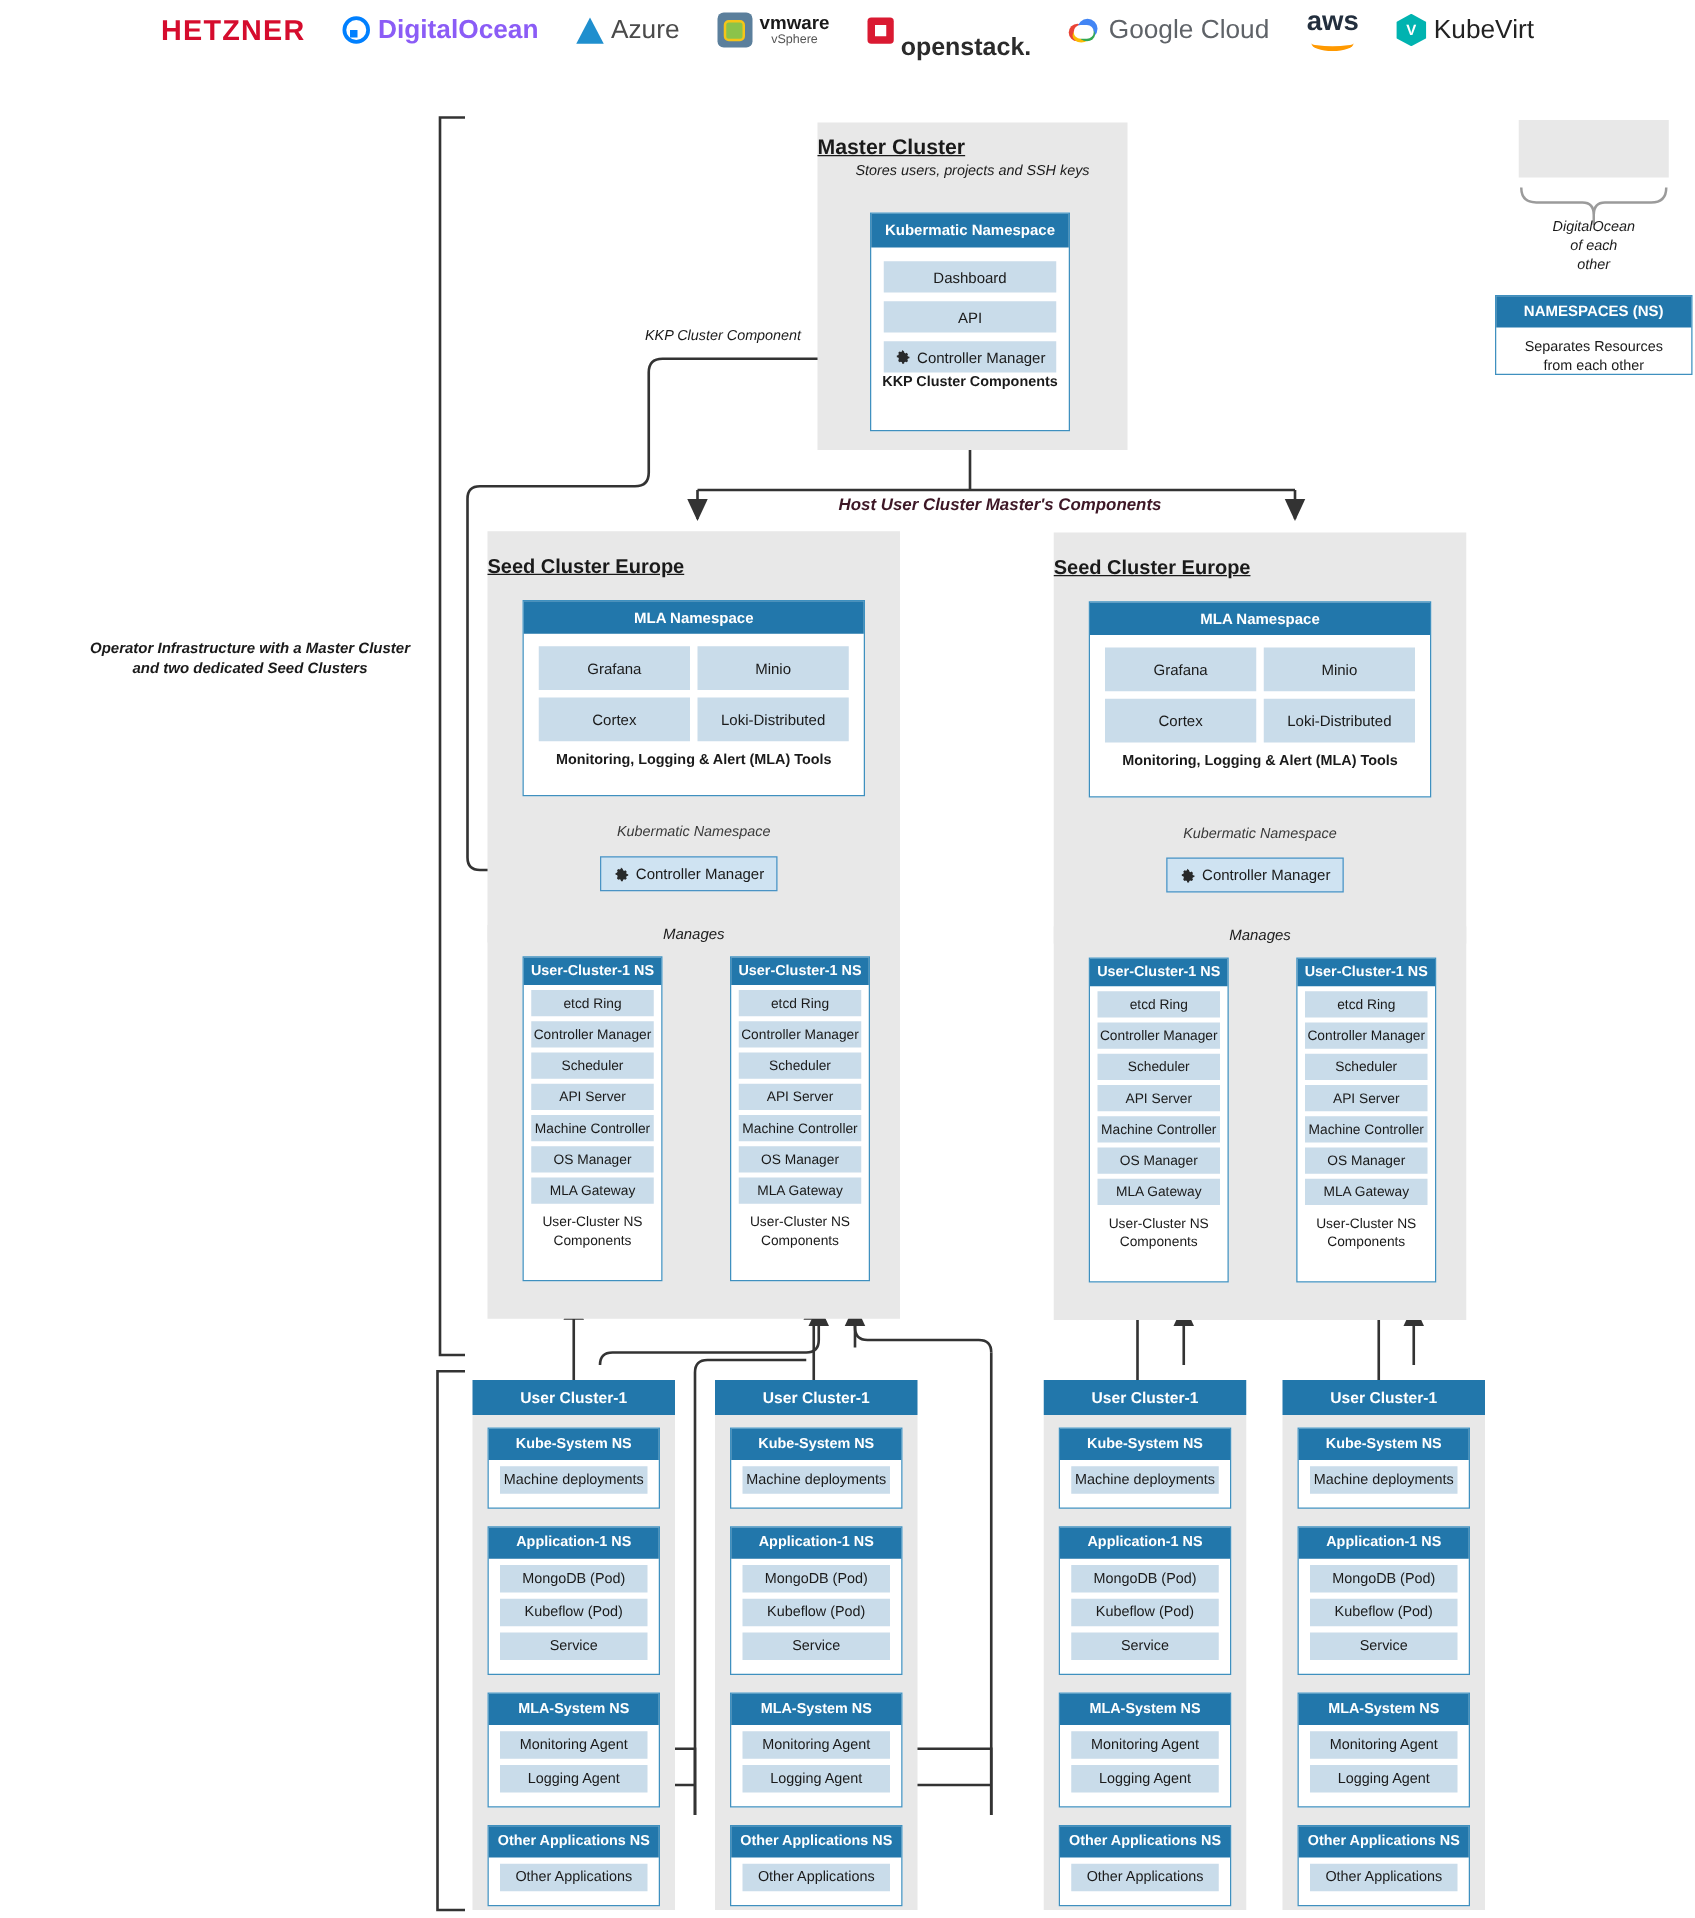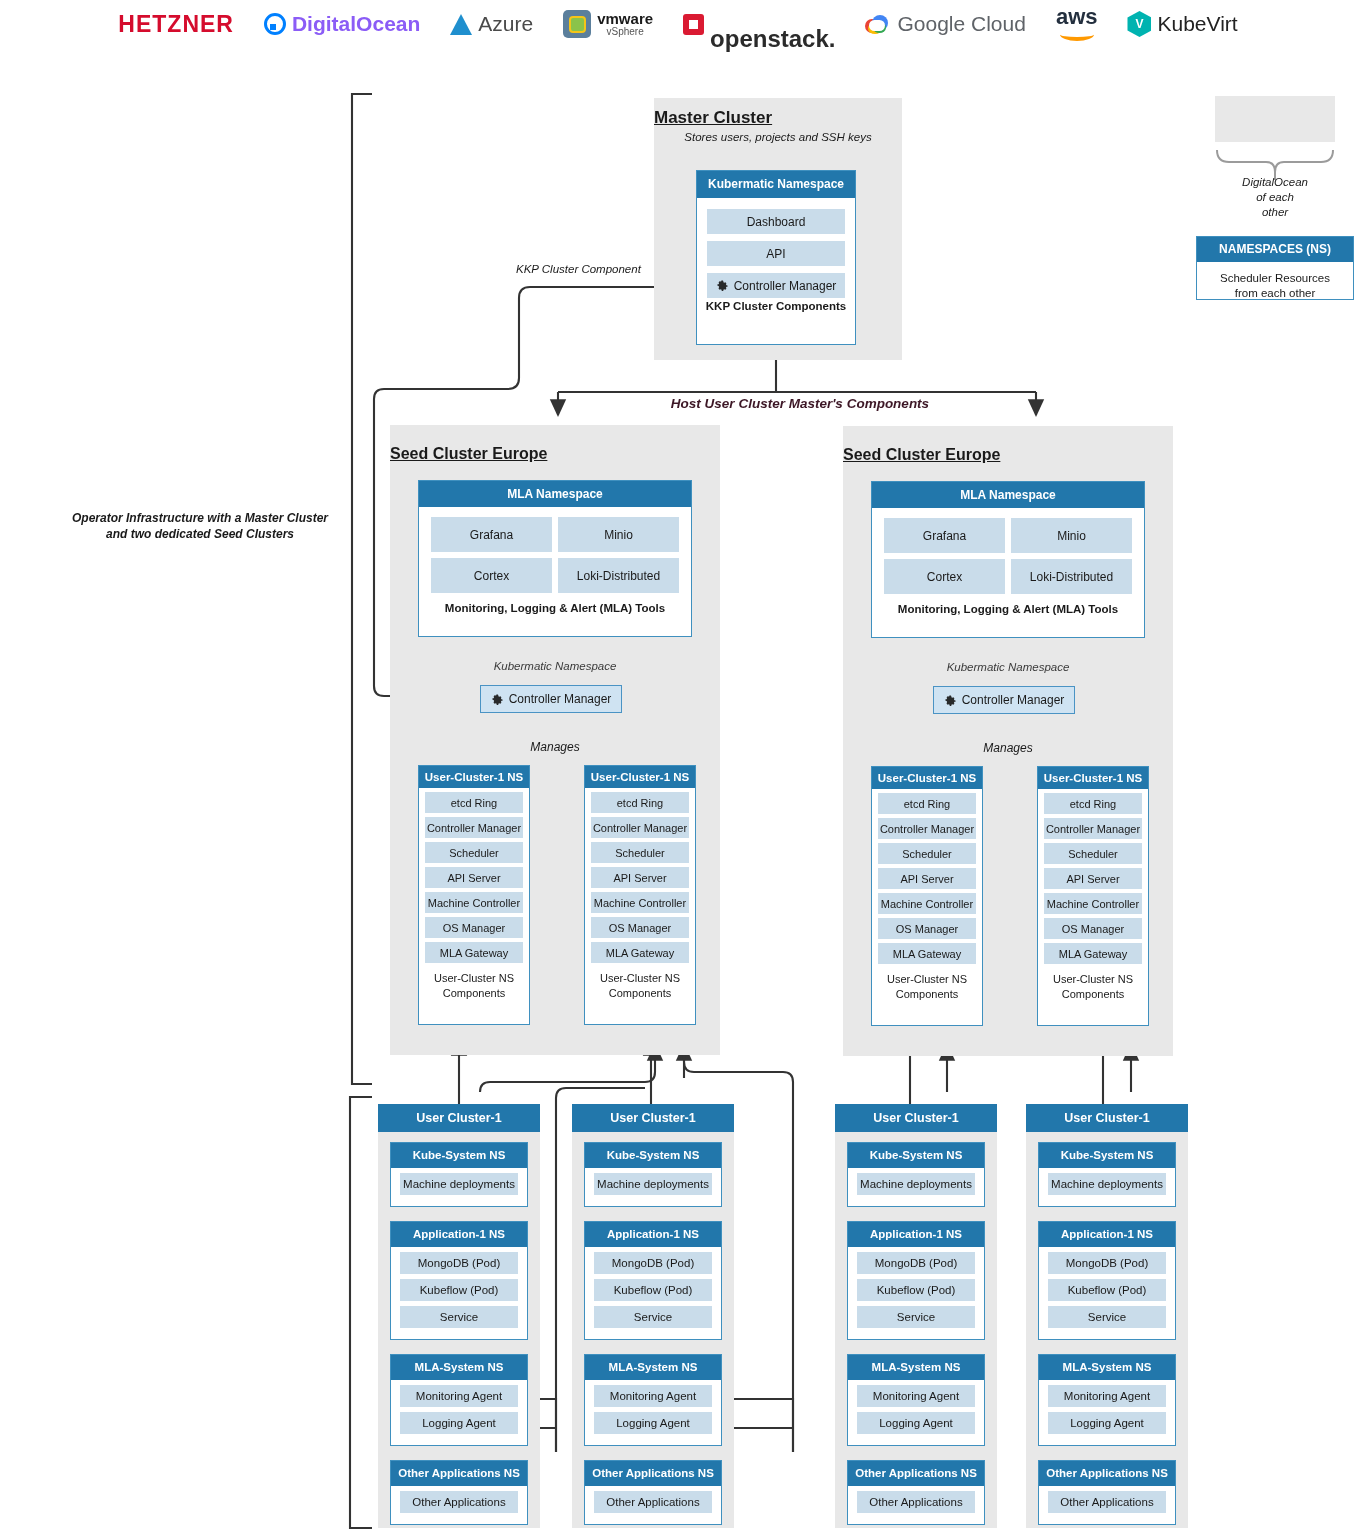--- a/index.html
+++ b/index.html
@@ -26,21 +26,21 @@
   .do-mark:after{content:"";position:absolute;left:3px;bottom:2px;width:6px;height:6px;background:#0080ff;}
   .do-text{color:#8b5cf6;font-size:21px;font-weight:bold;}
   .az-mark{width:0;height:0;border-left:11px solid transparent;border-right:11px solid transparent;border-bottom:21px solid #1f8fce;}
   .az-text{color:#4a4a4a;font-size:21px;}
   .vm-mark{width:28px;height:28px;border-radius:5px;background:#5b7f9c;display:flex;align-items:center;justify-content:center;}
   .vm-inner{width:17px;height:17px;border-radius:4px;background:#8bc34a;border:2px solid #f5c518;box-sizing:border-box;}
   .vm-t1{font-size:15px;font-weight:bold;color:#1a1a1a;line-height:1;}
   .vm-t2{font-size:10px;color:#555;line-height:1.1;}
   .os-mark{width:21px;height:21px;background:#da1a32;border-radius:3px;display:flex;align-items:center;justify-content:center;}
   .os-mark i{width:9px;height:9px;background:#fff;display:block;font-style:normal;}
-  .os-text{font-size:24px;color:#2b2b2b;font-weight:bold;margin-top:29px;}
+  .os-text{font-size:20px;color:#2b2b2b;font-weight:bold;margin-top:29px;}
   .gc-mark{width:26px;height:19px;position:relative;}
   .gc-mark span{position:absolute;border-radius:50%;}
   .gc-text{font-size:21px;color:#5f6368;}
   .gc-text b{color:#5f6368;font-weight:500;}
   .aws-text{font-size:22px;color:#232f3e;font-weight:bold;line-height:0.95;}
   .aws-smile{width:34px;height:9px;border-bottom:4px solid #ff9900;border-radius:0 0 50% 50%;margin-top:1px;}
   .kv-mark{width:24px;height:26px;background:#00b3b0;clip-path:polygon(50% 0,100% 25%,100% 75%,50% 100%,0 75%,0 25%);display:flex;align-items:center;justify-content:center;color:#fff;font-size:12px;font-weight:bold;}
   .kv-text{font-size:21px;color:#222;font-weight:500;}
 
   
@@ -203,21 +203,21 @@
   <div style="position:absolute;left:1215px;top:96px;width:120px;height:46px;background:#e8e8e8;"></div>
   <div class="plainlabel" style="left:1200px;top:175px;width:150px;text-align:center;font-size:11.5px;line-height:15px;">
     <div>DigitalOcean</div>
     <div>of each</div>
     <div>other</div>
   </div>
 
   <div class="nsbox" style="left:1196px;top:236px;width:158px;height:64px;">
     <div class="nshead" style="height:25px;line-height:25px;font-size:12px;">NAMESPACES (NS)</div>
     <div class="caption" style="margin-top:9px;font-size:11.5px;line-height:15px;">
-      <div>Scheduler Resources</div>
+      <div>Separates Resources</div>
       <div>from each other</div>
     </div>
   </div>
 
   <div class="plainlabel" style="left:516px;top:263px;font-size:11.5px;">KKP Cluster Component</div>
 
   <div class="plainlabel" style="left:560px;top:396px;width:480px;text-align:center;font-size:13.5px;font-weight:bold;color:#3d1726;">Host User Cluster Master's Components</div>
 
   <div class="plainlabel" style="left:50px;top:510px;width:300px;text-align:center;font-size:12px;font-weight:bold;line-height:16px;">
     <div>Operator Infrastructure with a Master Cluster</div>

